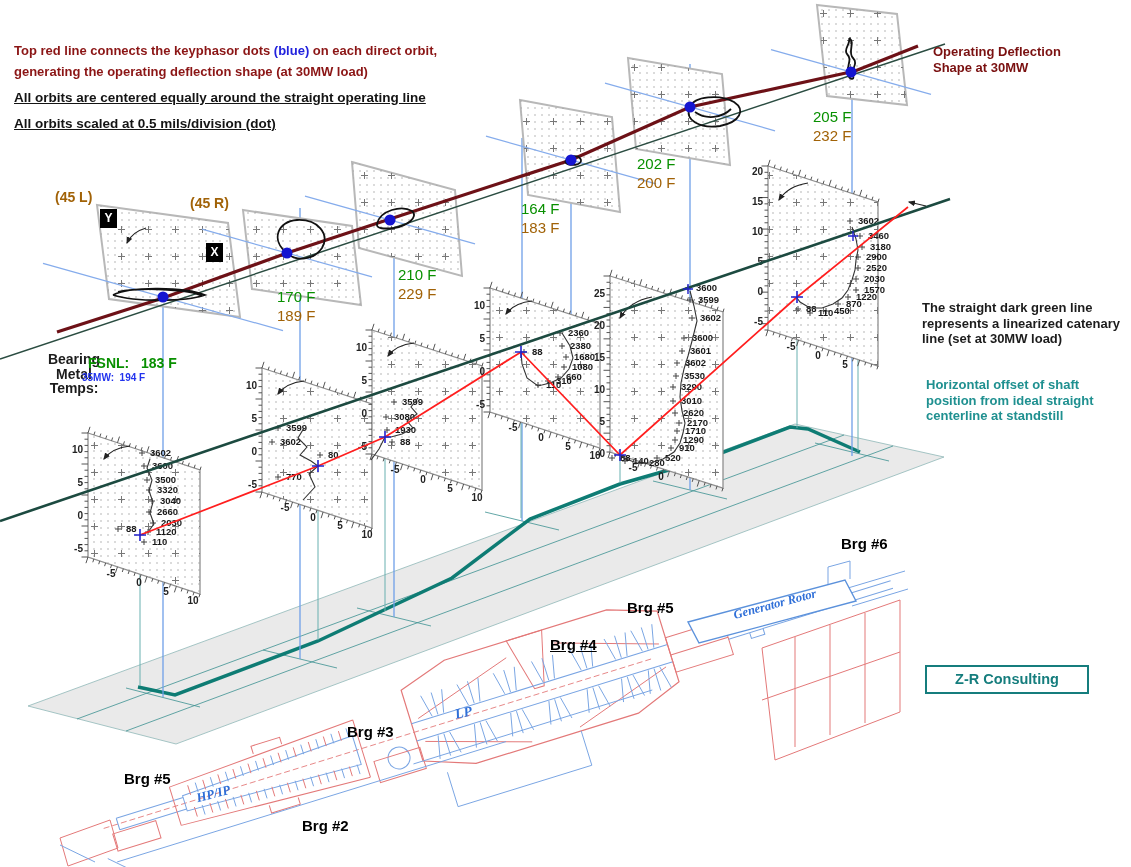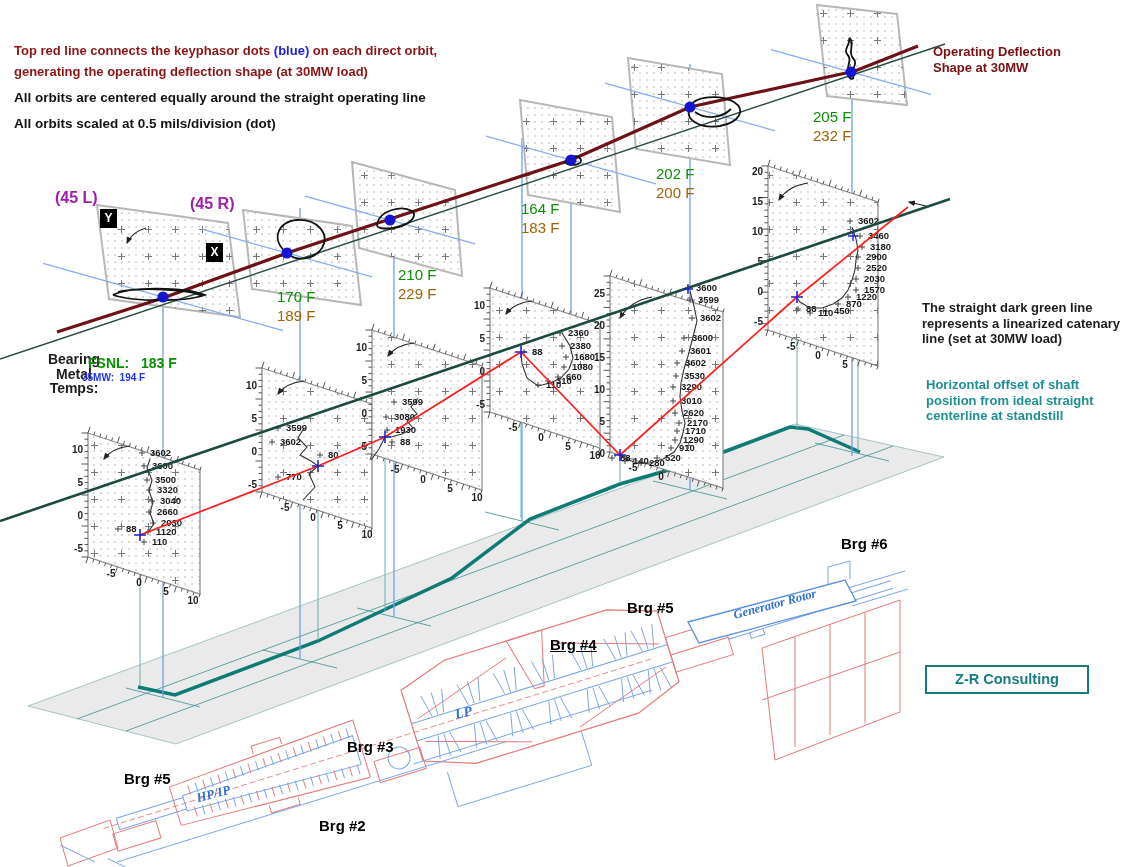--- a/index.html
+++ b/index.html
@@ -2,26 +2,26 @@
 <html><head>
 <meta charset="utf-8">
 <style>
   html,body{margin:0;padding:0;background:#fff;}
   .stage{position:relative;width:1131px;height:867px;background:#fff;overflow:hidden;
          font-family:"Liberation Sans",sans-serif;user-select:none;}
   .stage svg{position:absolute;left:0;top:0;font-family:"Liberation Sans",sans-serif;}
   .txt{position:absolute;font-weight:bold;}
   .note-red{color:#8b1515;font-size:13px;line-height:21px;}
   .note-red .blue{color:#2222dd;}
-  .note-black{color:#141414;font-size:13.5px;line-height:16px;}
+  .note-black{color:#141414;font-size:13.5px;line-height:16px;text-decoration:underline;}
   .ods{color:#7a1010;font-size:13px;line-height:16px;}
   .rednote{color:#ff2020;font-size:13px;line-height:15.5px;}
   .greennote{color:#1c1c1c;font-size:13px;line-height:15.5px;}
   .tealnote{color:#1f9090;font-size:13px;line-height:15.5px;}
-  .orange{color:#a21caf;font-size:16px;}
+  .orange{color:#a16207;font-size:14px;}
   .probe-box{position:absolute;width:17px;height:19px;background:#000;color:#fff;
              font-size:12px;font-weight:bold;text-align:center;line-height:19px;}
   .btemps{color:#1c1c1c;font-size:14px;line-height:14.5px;text-align:center;margin-left:29px;}
   .fsnl{color:#089000;font-size:14px;}
   .load35{color:#2233ee;font-size:10px;}
   .tp{position:absolute;font-size:15px;line-height:19px;font-weight:normal;}
   .tp .g{color:#089000;}
   .tp .b{color:#a16207;}
   .brg{position:absolute;color:#000;font-size:15px;font-weight:bold;white-space:nowrap;}
   .machine{position:absolute;color:#2f6fd8;font-family:"Liberation Serif",serif;
@@ -845,27 +845,27 @@
       <div class="b">189 F</div>
     </div>
     <div class="tp" style="left:398px;top:265px;">
       <div class="g">210 F</div>
       <div class="b">229 F</div>
     </div>
     <div class="tp" style="left:515px;top:199px;margin-left:6px;">
       <div class="g">164 F</div>
       <div class="b">183 F</div>
     </div>
-    <div class="tp" style="left:637px;top:164px;margin-left:19px;">
+    <div class="tp" style="left:637px;top:154px;">
       <div class="g">202 F</div>
       <div class="b">200 F</div>
     </div>
     <div class="tp" style="left:813px;top:107px;">
       <div class="g">205 F</div>
       <div class="b">232 F</div>
     </div>
     <div class="brg" style="left:124px;top:770px;">Brg #5</div>
-    <div class="brg" style="left:319px;top:817px;">Brg #2</div>
-    <div class="brg" style="left:347px;top:738px;text-align:right;">Brg #3</div>
+    <div class="brg" style="left:302px;top:817px;">Brg #2</div>
+    <div class="brg" style="left:347px;top:723px;text-align:right;">Brg #3</div>
     <div class="brg" style="left:550px;top:636px;text-decoration:underline;">Brg #4</div>
     <div class="brg" style="left:627px;top:599px;">Brg #5</div>
     <div class="brg" style="left:841px;top:535px;">Brg #6</div>
   </div>
 
 </body></html>

